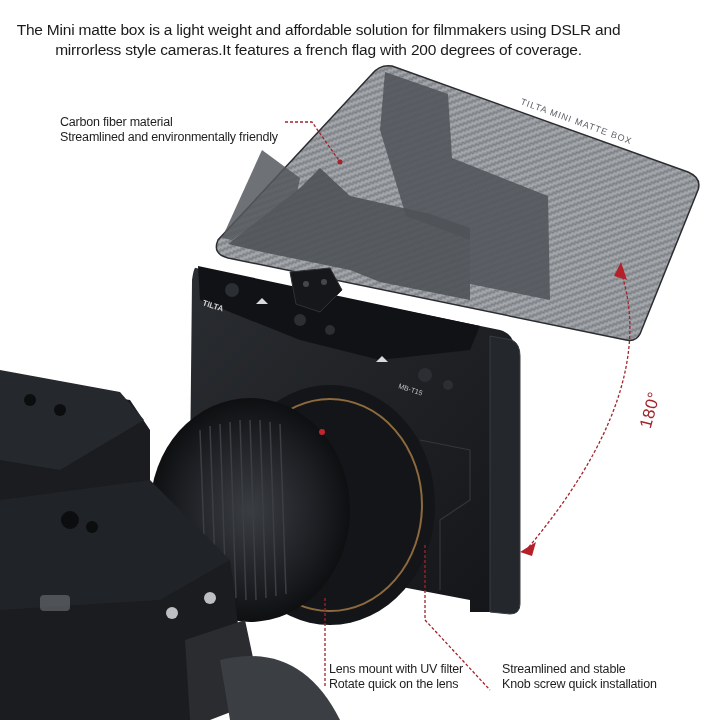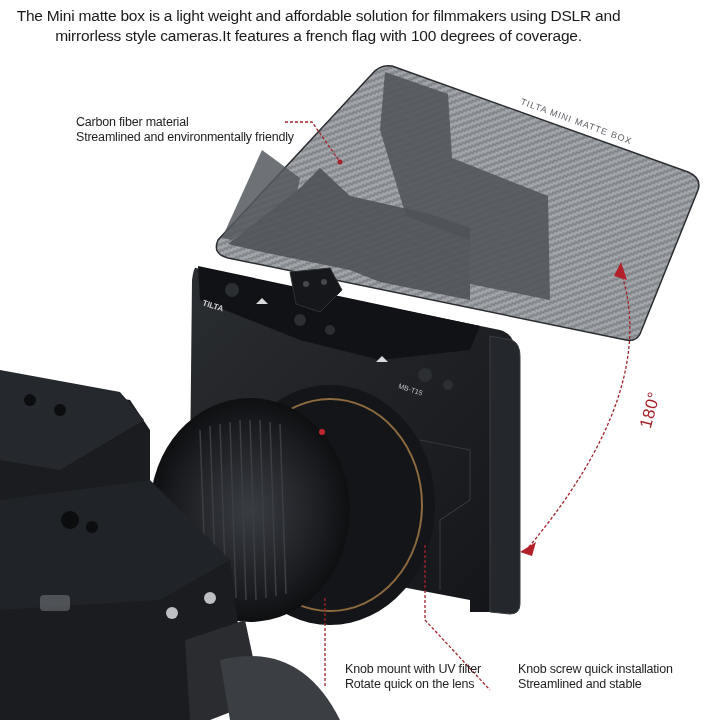--- a/index.html
+++ b/index.html
@@ -1,24 +1,24 @@
 <!DOCTYPE html>
 <html><head>
 <meta charset="utf-8">
 <style>
   html, body { margin: 0; padding: 0; background: #ffffff; }
   body { width: 705px; height: 720px; overflow: hidden; position: relative;
          font-family: "Liberation Sans", "DejaVu Sans", sans-serif; }
   .canvas { position: absolute; left: 0; top: 0; width: 705px; height: 720px; }
-  .headline { position: absolute; left: 0; top: 6px; width: 637px; text-align: center;
+  .headline { position: absolute; left: 0; top: 20px; width: 637px; text-align: center;
               font-size: 15.5px; line-height: 20px; color: #1a1a1a; letter-spacing: -0.2px; }
   .headline div { white-space: nowrap; }
   .callout { position: absolute; font-size: 12.5px; line-height: 15px; color: #1e1e1e;
              letter-spacing: -0.2px; white-space: nowrap; }
-  .callout div { white-space: nowrap; margin-left: 16px; }
+  .callout div { white-space: nowrap; }
   .angle-label { position: absolute; left: 632px; top: 400px; color: #a4232a;
                  font-size: 17px; transform: rotate(-75deg); transform-origin: center;
                  letter-spacing: 0.5px; }
   svg { position: absolute; left: 0; top: 0; }
 </style>
 </head>
 <body>
 
 <div class="canvas">
 
@@ -115,32 +115,32 @@
       <path d="M621 272 Q660 390 528 548"></path>
     </g>
     <circle cx="340" cy="162" r="2.5" fill="#a4232a"></circle>
 
     <polygon points="621,262 627,280 614,276" fill="#b3222a"></polygon>
     <polygon points="520,552 536,542 532,556" fill="#b3222a"></polygon>
   </svg>
 
   <div class="headline">
     <div>The Mini matte box is a light weight and affordable solution for filmmakers using DSLR and</div>
-    <div>mirrorless style cameras.It features a french flag with 100 degrees of coverage.</div>
+    <div>mirrorless style cameras.It features a french flag with 200 degrees of coverage.</div>
   </div>
 
   <div class="callout" style="left:60px; top:115px;">
     <div>Carbon fiber material</div>
     <div>Streamlined and environmentally friendly</div>
   </div>
 
   <div class="callout" style="left:329px; top:662px;">
-    <div>Knob mount with UV filter</div>
+    <div>Lens mount with UV filter</div>
     <div>Rotate quick on the lens</div>
   </div>
 
   <div class="callout" style="left:502px; top:662px;">
+    <div>Streamlined and stable</div>
     <div>Knob screw quick installation</div>
-    <div>Streamlined and stable</div>
   </div>
 
   <div class="angle-label">180°</div>
 </div>
 
 </body></html>

